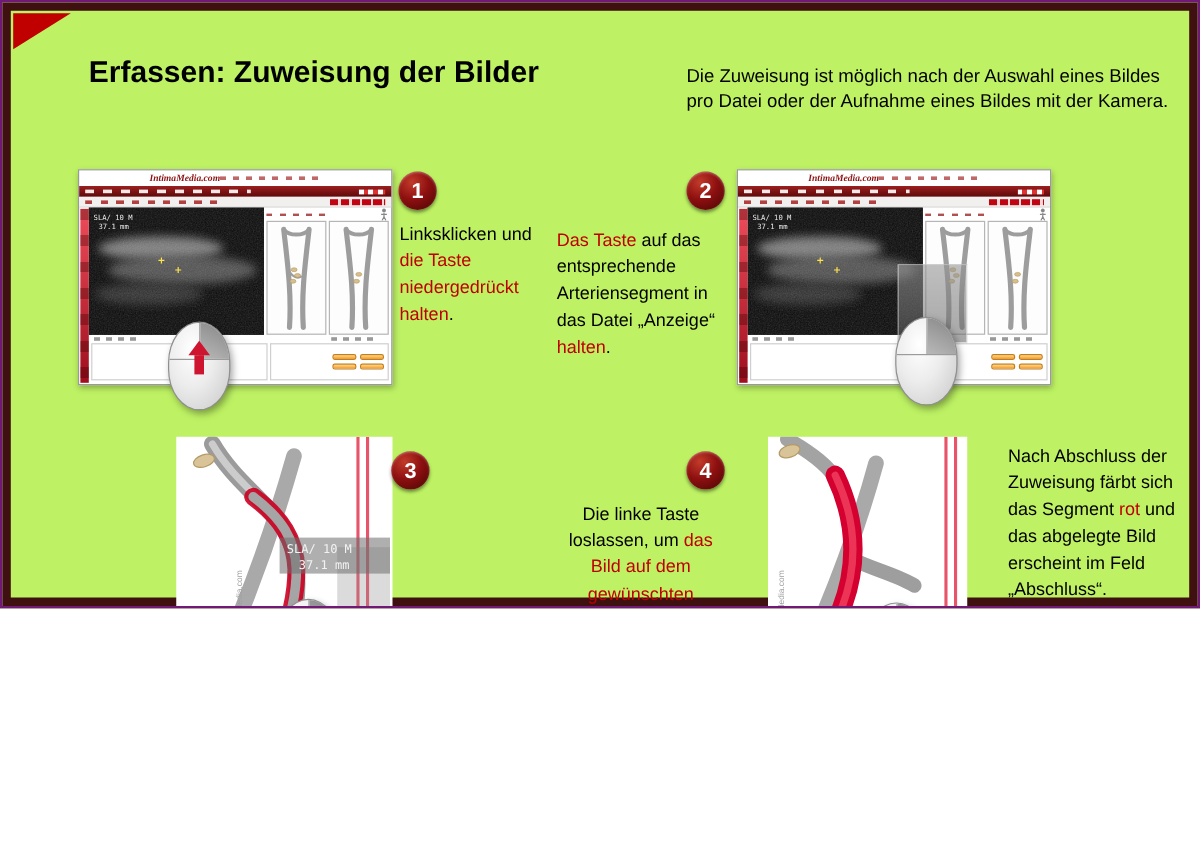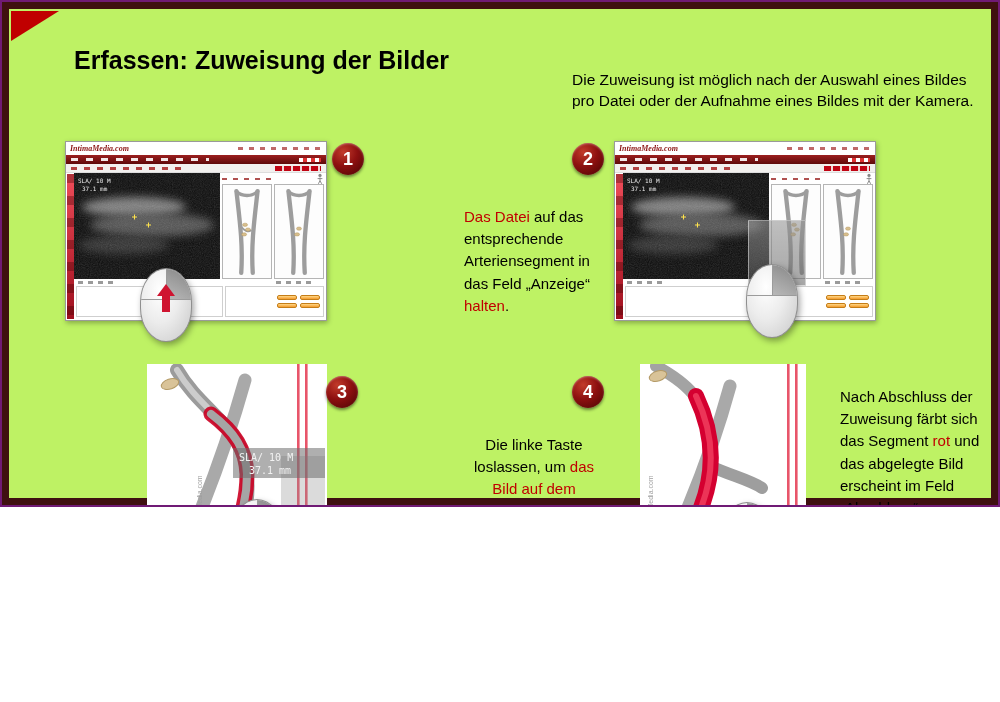--- a/index.html
+++ b/index.html
@@ -7,33 +7,33 @@
   body { font-family:"Liberation Sans", sans-serif; background:#ffffff; }
 
   .slide { position:relative; width:1000px; height:507px; background:#bef264;
            border:2px solid #701a75; box-shadow: inset 0 0 0 7px #3f1010; overflow:hidden; }
 
   .corner-tri { position:absolute; left:9px; top:9px; width:0; height:0;
                 border-top:30px solid #c00000; border-right:48px solid transparent; }
 
   .title { position:absolute; left:72px; top:44px; font-size:25px; font-weight:700; color:#000; }
 
-  .tb { position:absolute; font-size:15px; line-height:1.48; color:#000; overflow-wrap:break-word;margin-top:16px; }
+  .tb { position:absolute; font-size:15px; line-height:1.48; color:#000; overflow-wrap:break-word; }
   .intro { left:570px; top:52px; width:402px; font-size:15.5px; line-height:1.35; }
   .red { color:#c00000; }
 
   .num-badge { position:absolute; width:32px; height:32px; border-radius:50%;
     background: radial-gradient(circle at 35% 28%, #c23b2b 0%, #8e1010 45%, #470404 100%);
     color:#fff; font-size:18px; font-weight:700; display:flex; align-items:center; justify-content:center;
     box-shadow:0 2px 3px rgba(0,0,0,0.45), inset 0 1px 2px rgba(255,255,255,0.35); z-index:9; }
 
   
   .shot { position:absolute; width:262px; height:180px; background:#fff; border:1px solid #9a9a9a;
           box-shadow:1px 2px 5px rgba(0,0,0,0.3); }
-  .shot-logo-row { height:13px; display:flex; align-items:center; justify-content:space-between; padding:0 4px; }
+  .shot-logo-row { height:13px; display:flex; align-items:center; justify-content:center; padding:0 4px; }
   .shot-logo { font-family:"Liberation Serif", serif; font-style:italic; font-weight:700; font-size:8px; color:#8c1212; white-space:nowrap; }
   .hdr-dashes { width:84px; height:3px; background:repeating-linear-gradient(90deg,#c06868 0 5px, transparent 5px 11px); }
   .shot-menu { height:9px; background:linear-gradient(180deg,#9c1f1f,#5e0909); display:flex; align-items:center; justify-content:space-between; padding:0 5px; }
   .menu-dashes { width:55%; height:3px; background:repeating-linear-gradient(90deg, rgba(255,255,255,0.9) 0 7px, transparent 7px 15px); }
   .menu-flags { width:22px; height:4px; background:repeating-linear-gradient(90deg,#fff 0 4px, #d33 4px 8px); }
   .shot-sub { height:9px; background:#f2f0ee; border-bottom:1px solid #ddd; display:flex; align-items:center; justify-content:space-between; padding:0 5px; }
   .sub-dashes { width:45%; height:3px; background:repeating-linear-gradient(90deg,#b24040 0 6px, transparent 6px 13px); }
   .sub-progress { width:46px; height:5px; background:repeating-linear-gradient(90deg,#c00414 0 7px, #f3d7d7 7px 9px); }
   .shot-strip { position:absolute; left:1px; top:32px; bottom:1px; width:7px;
                 background:linear-gradient(180deg,#ef4d5a,#9e0f1e); z-index:2; }
@@ -194,22 +194,23 @@
       <div class="m-v"></div>
       <div class="m-h"></div>
       <div class="m-arrow">
           <div class="head"></div>
           <div class="stem"></div>
         </div>
     </div>
   </div>
 
   <div class="num-badge" style="left:330px; top:141px;">1</div>
-
-  <p class="tb" style="left:462px; top:188px; width:134px;"><span class="red">Das Datei</span><span> auf das entsprechende Arteriensegment in das Feld „Anzeige“ </span><span class="red">halten</span><span>.</span></p>
+  <p class="tb" style="left:331px; top:183px; width:116px;"><span>Linksklicken und </span><span class="red">die Taste niedergedrückt halten</span><span>.</span></p>
+
+  <p class="tb" style="left:462px; top:188px; width:134px;"><span class="red">Das Taste</span><span> auf das entsprechende Arteriensegment in das Datei „Anzeige“ </span><span class="red">halten</span><span>.</span></p>
   <div class="num-badge" style="left:570px; top:141px;">2</div>
 
   <div class="shot" style="left:612px; top:139px;">
     <div class="shot-logo-row">
       <span class="shot-logo">IntimaMedia.com</span>
       <span class="hdr-dashes"></span>
     </div>
     <div class="shot-menu">
       <span class="menu-dashes"></span>
       <span class="menu-flags"></span>

